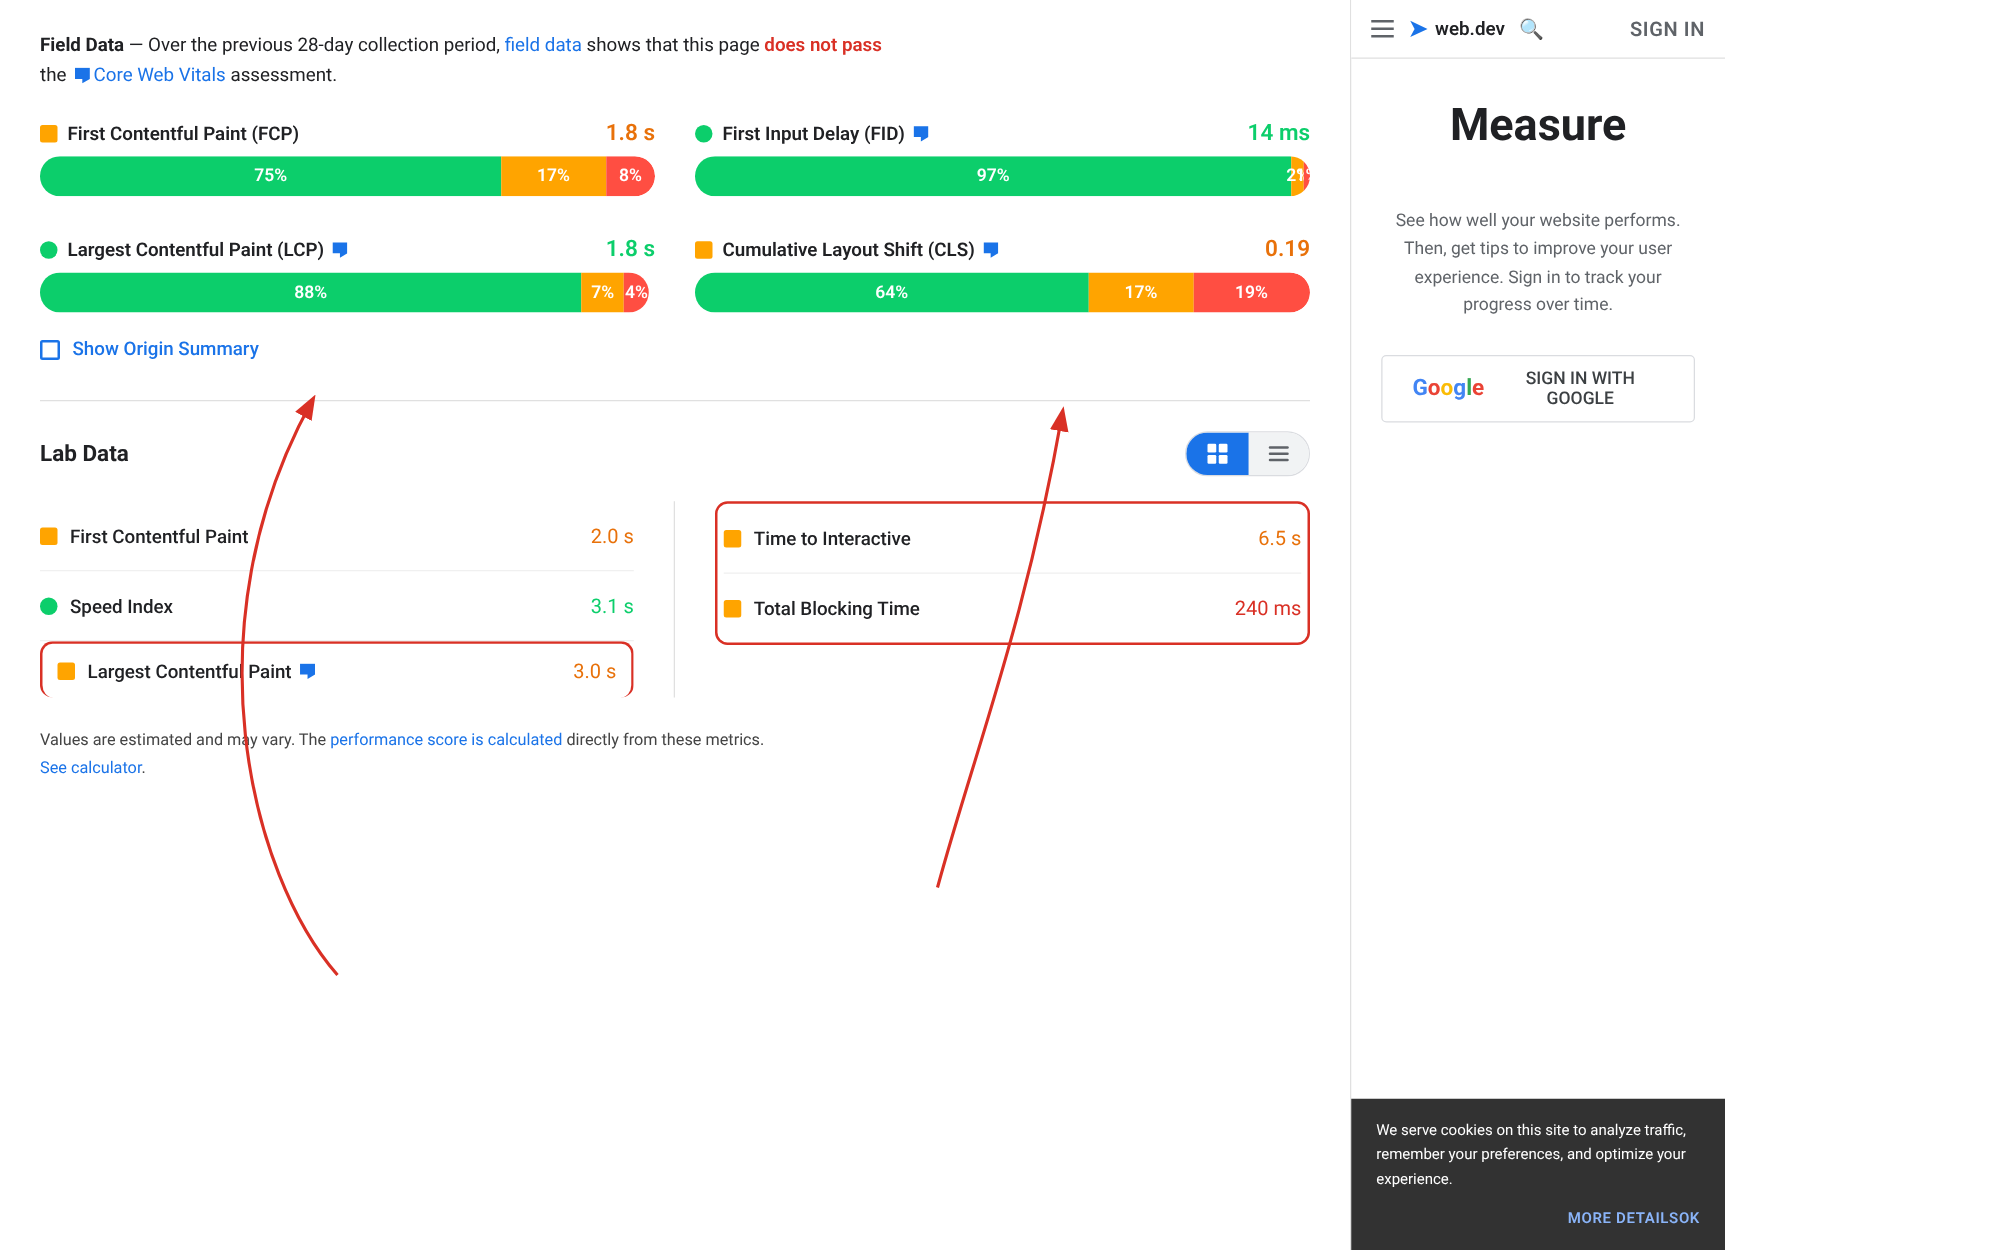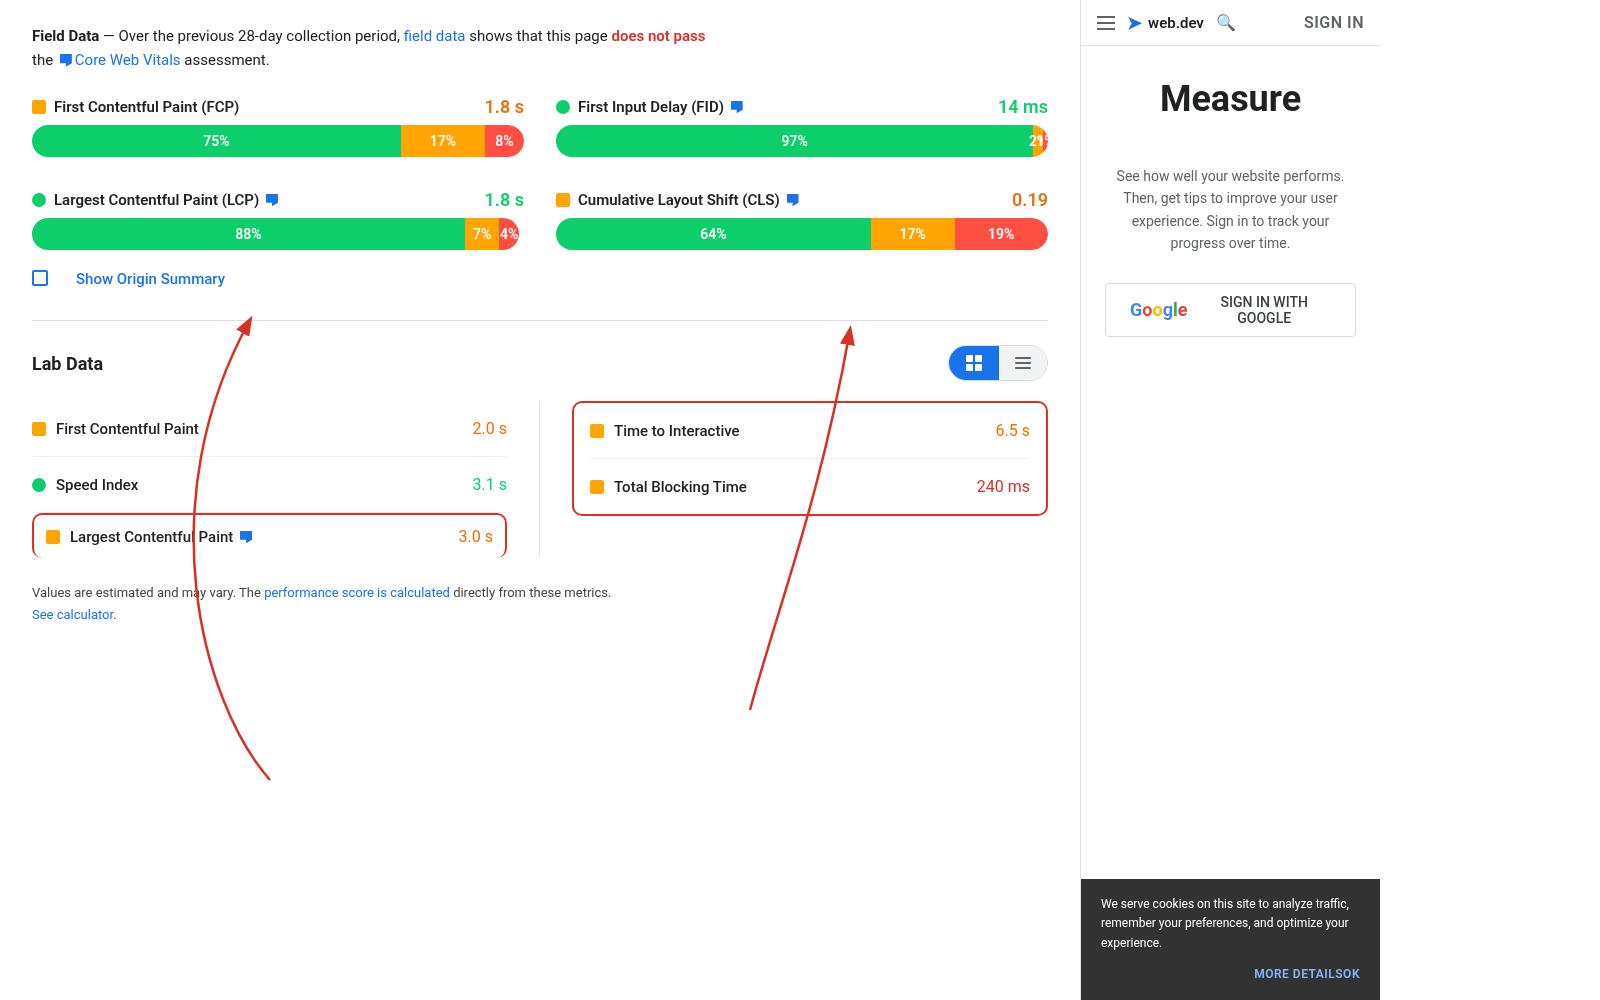--- a/index.html
+++ b/index.html
@@ -27,21 +27,21 @@
     .val-orange { color: #e8710a; }
     .val-green { color: #0cce6b; }
 
     
     .progress-bar { display: flex; height: 32px; border-radius: 16px; overflow: hidden; }
     .bar-green { background: #0cce6b; display: flex; align-items: center; justify-content: center; color: #fff; font-weight: 600; font-size: 14px; }
     .bar-orange { background: #ffa400; display: flex; align-items: center; justify-content: center; color: #fff; font-weight: 600; font-size: 14px; }
     .bar-red { background: #ff4e42; display: flex; align-items: center; justify-content: center; color: #fff; font-weight: 600; font-size: 14px; border-radius: 0 16px 16px 0; }
 
     
-    .origin-summary { display: flex; align-items: flex-start; gap: 28px; margin: 16px 0 32px 0; }
+    .origin-summary { display: flex; align-items: flex-end; gap: 10px; margin: 16px 0 32px 0; }
     .checkbox-empty { width: 16px; height: 16px; border: 2px solid #1a73e8; border-radius: 2px; flex-shrink: 0; }
     .origin-label { color: #1a73e8; font-weight: 500; font-size: 15px; cursor: pointer; }
 
     
     .lab-data-header { display: flex; align-items: center; justify-content: space-between; margin-bottom: 20px; }
     .lab-data-title { font-weight: 700; font-size: 18px; }
     .view-toggle { display: flex; border-radius: 20px; overflow: hidden; border: 1px solid #dadce0; }
     .toggle-btn { padding: 8px 16px; cursor: pointer; display: flex; align-items: center; justify-content: center; }
     .toggle-btn.active { background: #1a73e8; }
     .toggle-btn.inactive { background: #f1f3f4; }
@@ -203,21 +203,21 @@
           <span class="lab-metric-value val-green">3.1 s</span>
         </div>
         <div class="lab-metric-row lab-highlighted-left" style="padding: 12px;">
           <div class="metric-square dot-orange"></div>
           <span class="lab-metric-name">Largest Contentful Paint <span class="flag-icon"></span></span>
           <span class="lab-metric-value val-orange">3.0 s</span>
         </div>
       </div>
 
       <div class="lab-right">
-        <div class="lab-highlighted-right" style="padding: 0 16px; margin-bottom: 4px;">
+        <div class="lab-highlighted-right" style="padding: 0 5px; margin-bottom: 4px;">
           <div class="lab-metric-row" style="border-bottom:1px solid #f0f0f0;">
             <div class="metric-square dot-orange"></div>
             <span class="lab-metric-name">Time to Interactive</span>
             <span class="lab-metric-value val-orange">6.5 s</span>
           </div>
           <div class="lab-metric-row">
             <div class="metric-square dot-orange"></div>
             <span class="lab-metric-name">Total Blocking Time</span>
             <span class="lab-metric-value" style="color:#d93025;">240 ms</span>
           </div>

